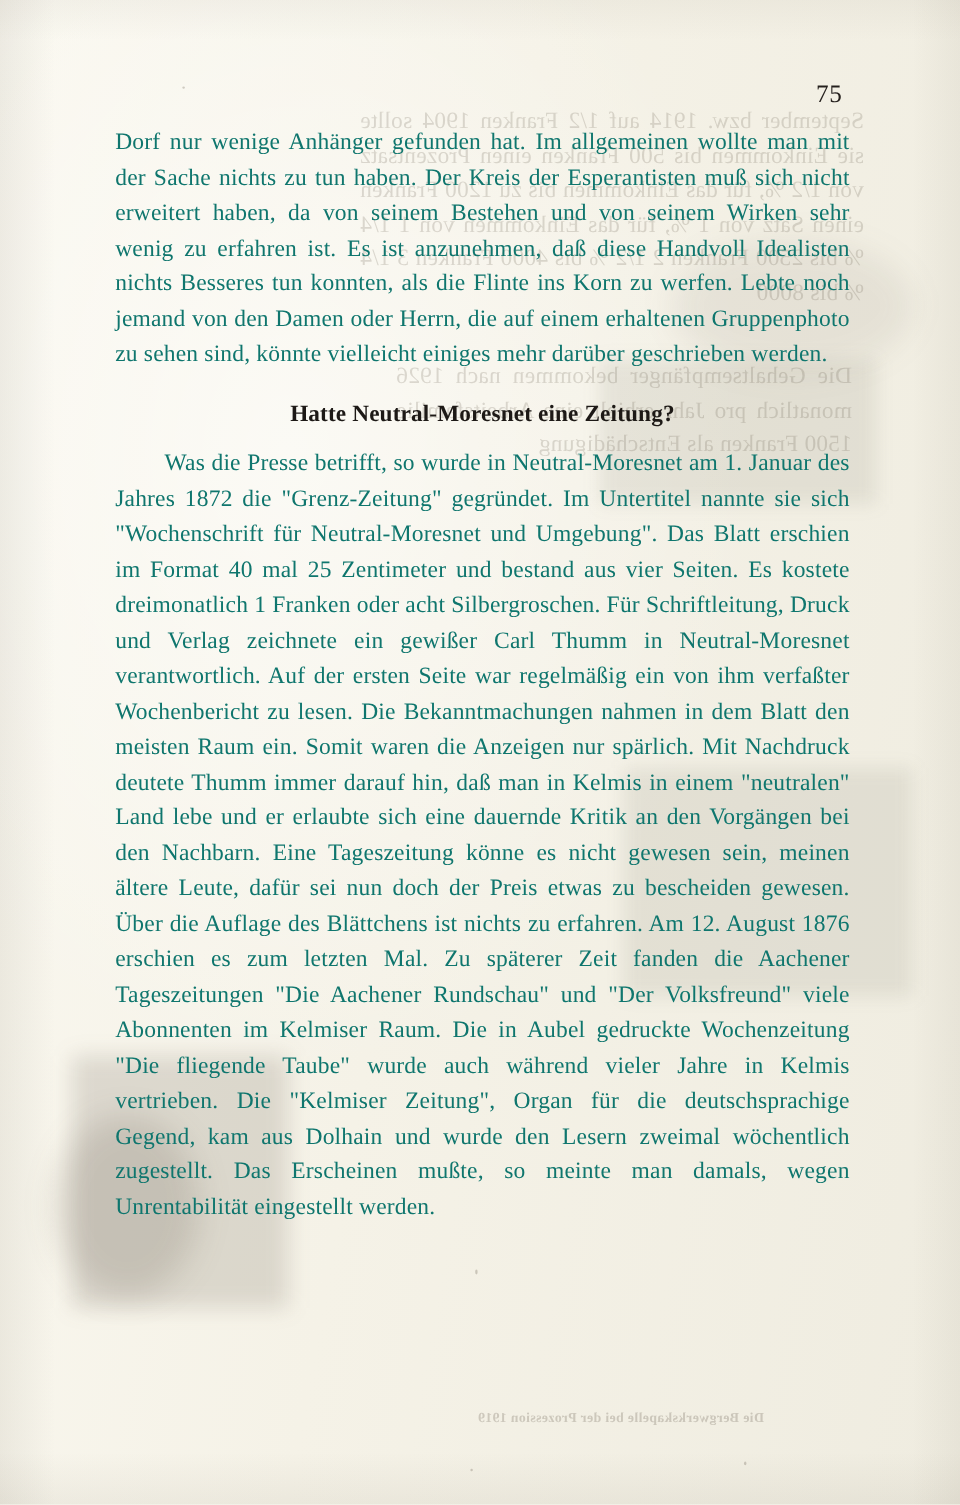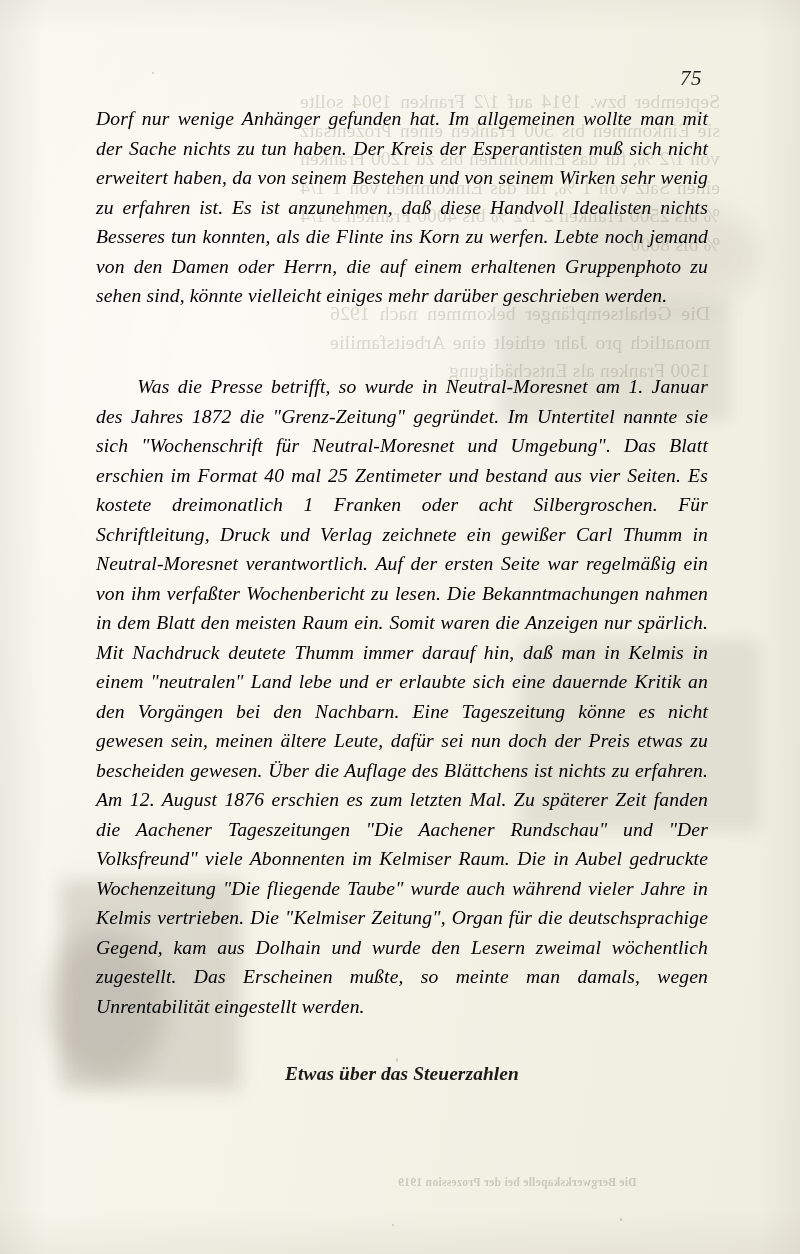--- a/index.html
+++ b/index.html
@@ -84,39 +84,38 @@
     filter: blur(13px);
   }
 
   
   .content {
     position: absolute;
     left: 96px;
     top: 0;
     width: 612px;
     height: 1254px;
-    font-style: italic;
   }
 
   .folio {
     position: absolute;
     top: 66px;
     right: 6px;
     font-size: 21px;
     color: #241f1c;
     letter-spacing: 0.5px;
   }
 
   .body-text {
     position: absolute;
     left: 0;
     width: 612px;
     font-size: 19.6px;
     line-height: 29.5px;
-    color: #000000;
+    color: #0f766e;
     text-align: justify;
     text-justify: inter-word;
     letter-spacing: 0.15px;
   }
   .body-text p {
     margin: 0;
   }
   .body-text p.indent {
     text-indent: 2.1em;
   }
@@ -179,26 +178,26 @@
   <div class="edge-shade"></div>
 
   <div class="content">
 
     <div class="folio">75</div>
 
     <div class="body-text para-1">
       <p>Dorf nur wenige Anhänger gefunden hat. Im allgemeinen wollte man mit der Sache nichts zu tun haben. Der Kreis der Esperantisten muß sich nicht erweitert haben, da von seinem Bestehen und von seinem Wirken sehr wenig zu erfahren ist. Es ist anzunehmen, daß diese Handvoll Idealisten nichts Besseres tun konnten, als die Flinte ins Korn zu werfen. Lebte noch jemand von den Damen oder Herrn, die auf einem erhaltenen Gruppenphoto zu sehen sind, könnte vielleicht einiges mehr darüber geschrieben werden.</p>
     </div>
 
+    <div class="section-heading heading-1">Hatte Neutral-Moresnet eine Zeitung?</div>
 
     <div class="body-text para-2">
       <p class="indent">Was die Presse betrifft, so wurde in Neutral-Moresnet am 1. Januar des Jahres 1872 die "Grenz-Zeitung" gegründet. Im Untertitel nannte sie sich "Wochenschrift für Neutral-Moresnet und Umgebung". Das Blatt erschien im Format 40 mal 25 Zentimeter und bestand aus vier Seiten. Es kostete dreimonatlich 1 Franken oder acht Silbergroschen. Für Schriftleitung, Druck und Verlag zeichnete ein gewißer Carl Thumm in Neutral-Moresnet verantwortlich. Auf der ersten Seite war regelmäßig ein von ihm verfaßter Wochenbericht zu lesen. Die Bekanntmachungen nahmen in dem Blatt den meisten Raum ein. Somit waren die Anzeigen nur spärlich. Mit Nachdruck deutete Thumm immer darauf hin, daß man in Kelmis in einem "neutralen" Land lebe und er erlaubte sich eine dauernde Kritik an den Vorgängen bei den Nachbarn. Eine Tageszeitung könne es nicht gewesen sein, meinen ältere Leute, dafür sei nun doch der Preis etwas zu bescheiden gewesen. Über die Auflage des Blättchens ist nichts zu erfahren. Am 12. August 1876 erschien es zum letzten Mal. Zu späterer Zeit fanden die Aachener Tageszeitungen "Die Aachener Rundschau" und "Der Volksfreund" viele Abonnenten im Kelmiser Raum. Die in Aubel gedruckte Wochenzeitung "Die fliegende Taube" wurde auch während vieler Jahre in Kelmis vertrieben. Die "Kelmiser Zeitung", Organ für die deutschsprachige Gegend, kam aus Dolhain und wurde den Lesern zweimal wöchentlich zugestellt. Das Erscheinen mußte, so meinte man damals, wegen Unrentabilität eingestellt werden.</p>
     </div>
 
-    <div class="section-heading heading-2">Etwas über das Steuerzahlen</div>
 
 
   </div>
 
   <div class="speck" style="left:152px; top:72px; width:2px; height:2px;"></div>
   <div class="speck" style="left:620px; top:1218px; width:2px; height:3px;"></div>
   <div class="speck" style="left:396px; top:1058px; width:2px; height:4px;"></div>
   <div class="speck" style="left:392px; top:1224px; width:2px; height:2px;"></div>
 
   <div class="scan-soft"></div>

